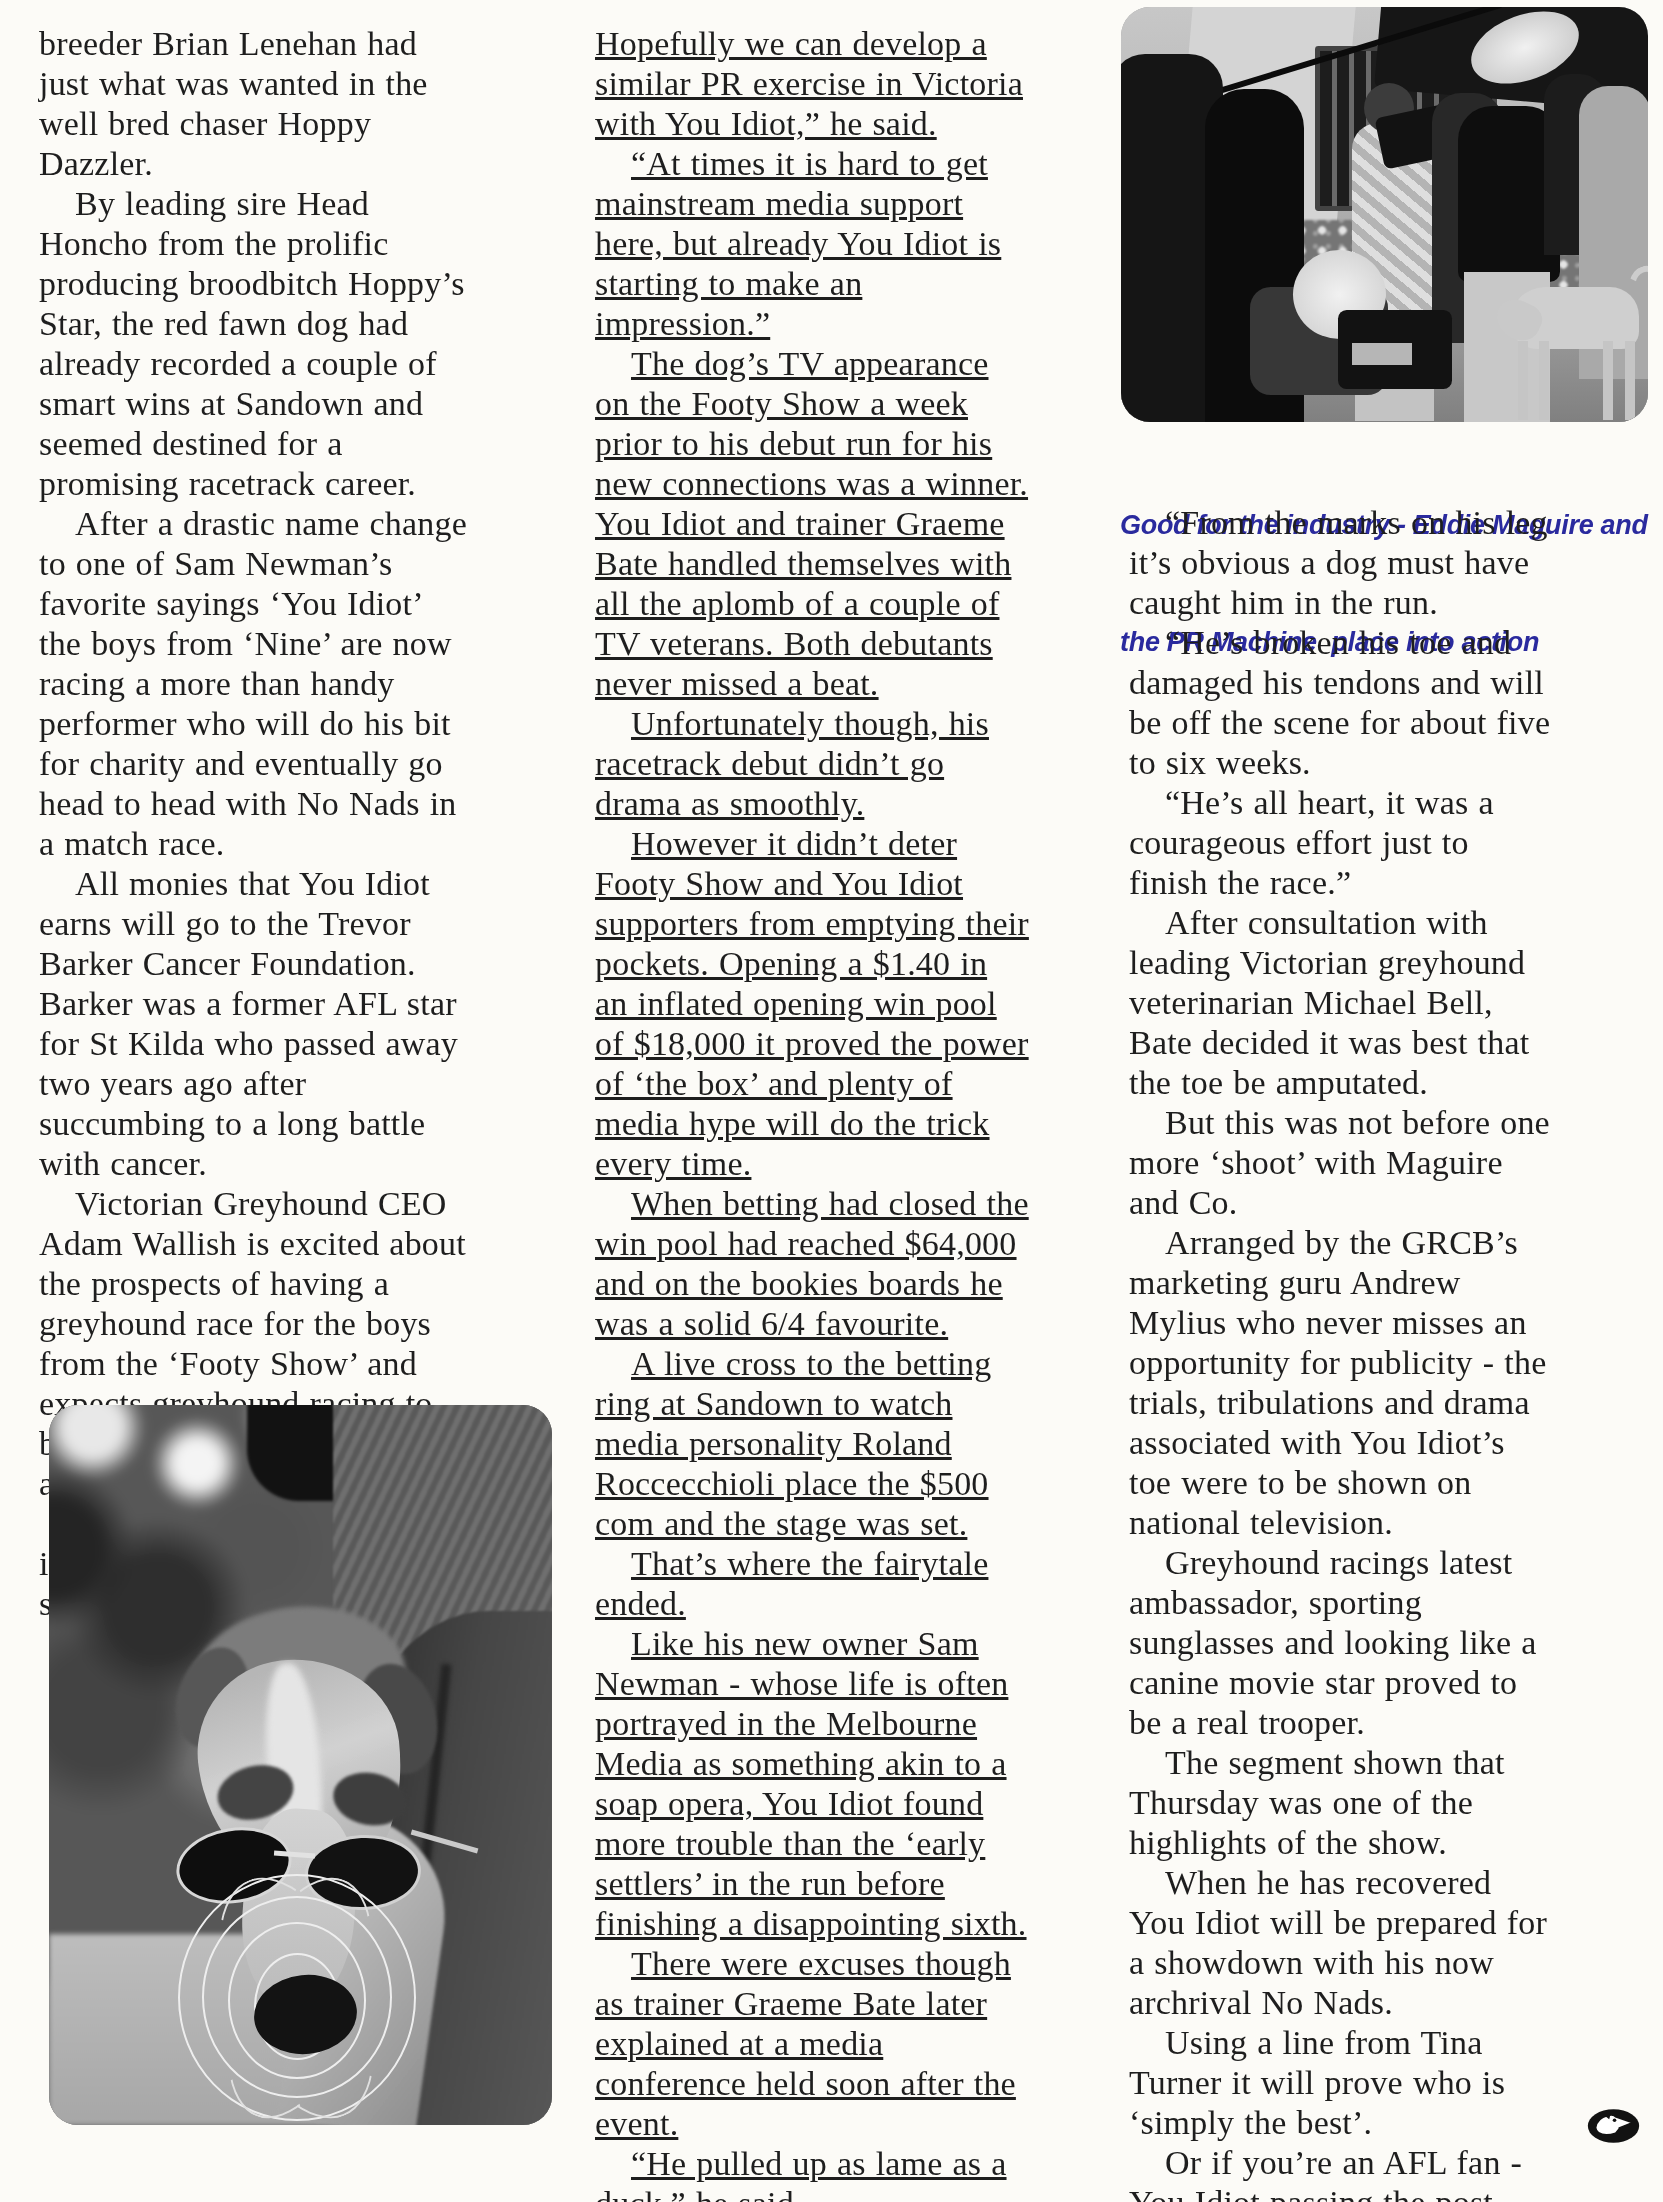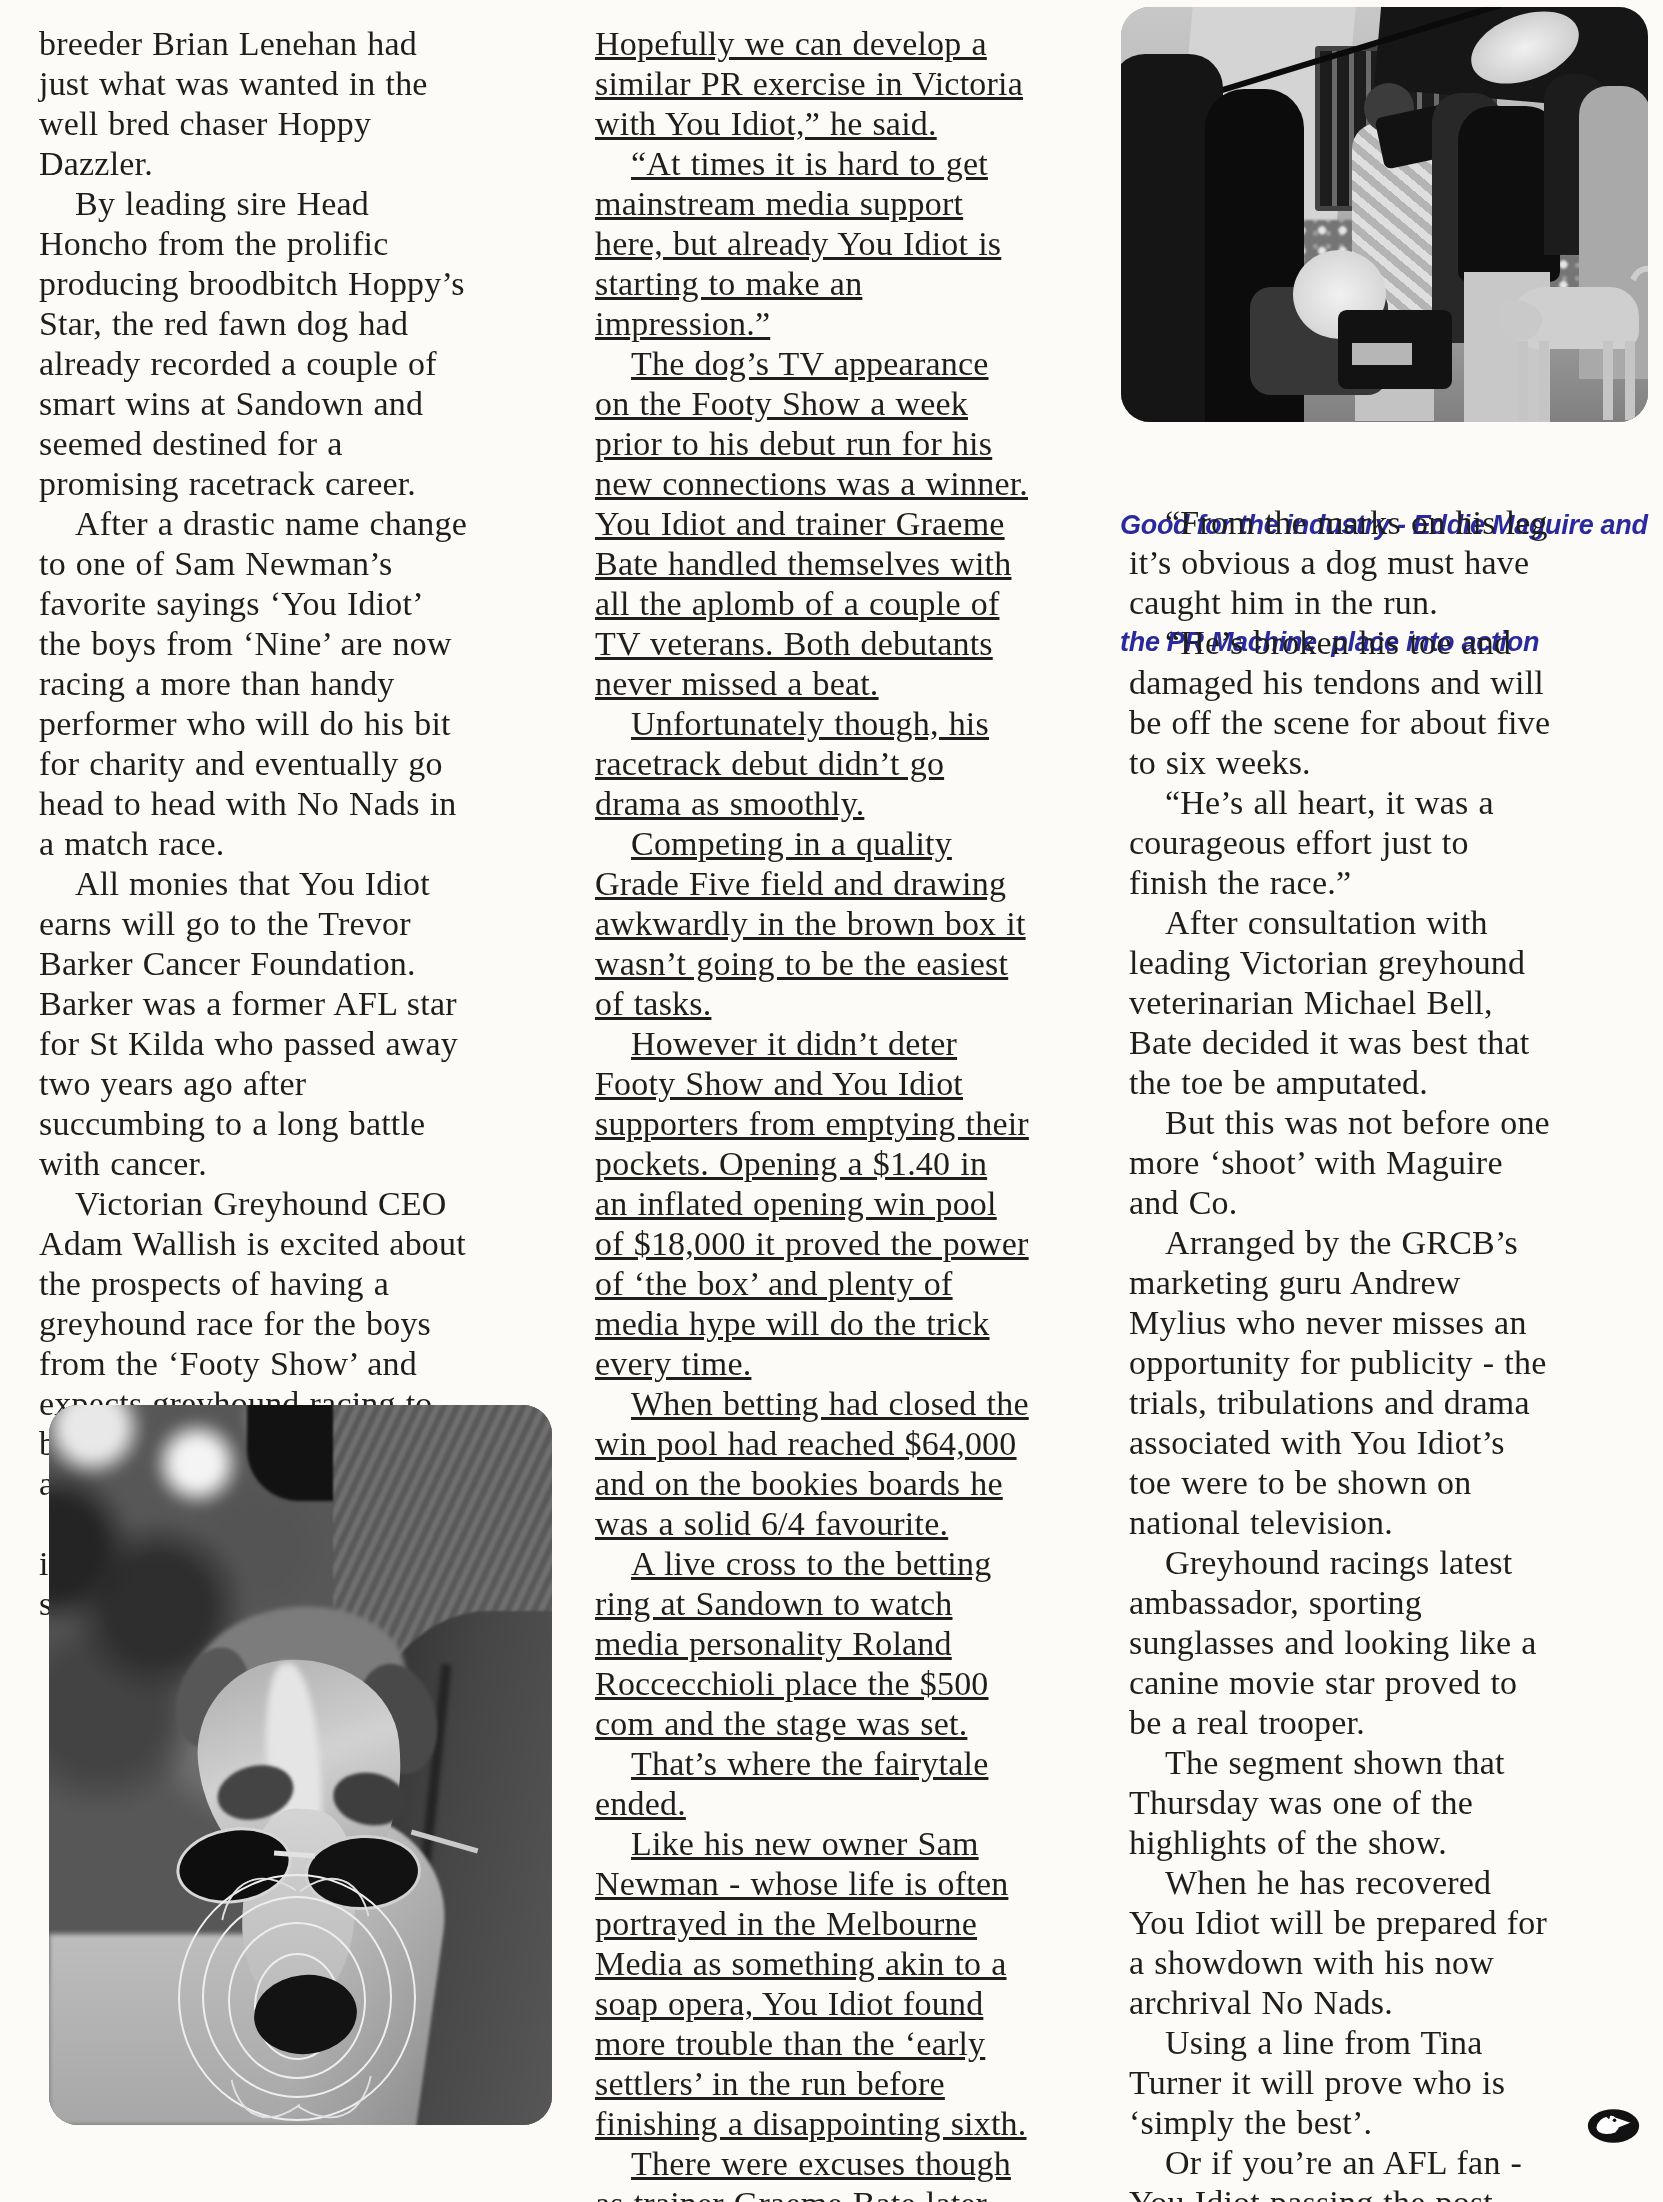--- a/index.html
+++ b/index.html
@@ -117,21 +117,20 @@
   <p class="ind">All monies that You Idiot earns will go to the Trevor Barker Cancer Foundation. Barker was a former AFL star for St Kilda who passed away two years ago after succumbing to a long battle with cancer.</p>
   <p class="ind">Victorian Greyhound CEO Adam Wallish is excited about the prospects of having a greyhound race for the boys from the ‘Footy Show’ and expects greyhound racing to benefit greatly from the association.</p>
   <p class="ind">“Nads was a fantastic initiative and outstanding success in NSW.</p>
 </div>
 
 <div class="col" style="left:595px;top:24px;width:434px;text-decoration:underline;">
   <p>Hopefully we can develop a similar PR exercise in Victoria with You Idiot,” he said.</p>
   <p class="ind">“At times it is hard to get mainstream media support here, but already You Idiot is starting to make an impression.”</p>
   <p class="ind">The dog’s TV appearance on the Footy Show a week prior to his debut run for his new connections was a winner. You Idiot and trainer Graeme Bate handled themselves with all the aplomb of a couple of TV veterans. Both debutants never missed a beat.</p>
   <p class="ind">Unfortunately though, his racetrack debut didn’t go drama as smoothly.</p>
-  <p class="ind">Competing in a quality Grade Five field and drawing awkwardly in the brown box it wasn’t going to be the easiest of tasks.</p>
   <p class="ind">However it didn’t deter Footy Show and You Idiot supporters from emptying their pockets. Opening a $1.40 in an inflated opening win pool of $18,000 it proved the power of ‘the box’ and plenty of media hype will do the trick every time.</p>
   <p class="ind">When betting had closed the win pool had reached $64,000 and on the bookies boards he was a solid 6/4 favourite.</p>
   <p class="ind">A live cross to the betting ring at Sandown to watch media personality Roland Roccecchioli place the $500 com and the stage was set.</p>
   <p class="ind">That’s where the fairytale ended.</p>
   <p class="ind">Like his new owner Sam Newman - whose life is often portrayed in the Melbourne Media as something akin to a soap opera, You Idiot found more trouble than the ‘early settlers’ in the run before finishing a disappointing sixth.</p>
   <p class="ind">There were excuses though as trainer Graeme Bate later explained at a media conference held soon after the event.</p>
   <p class="ind">“He pulled up as lame as a duck,” he said.</p>
 </div>
 
 <div class="photo" id="photo1">

